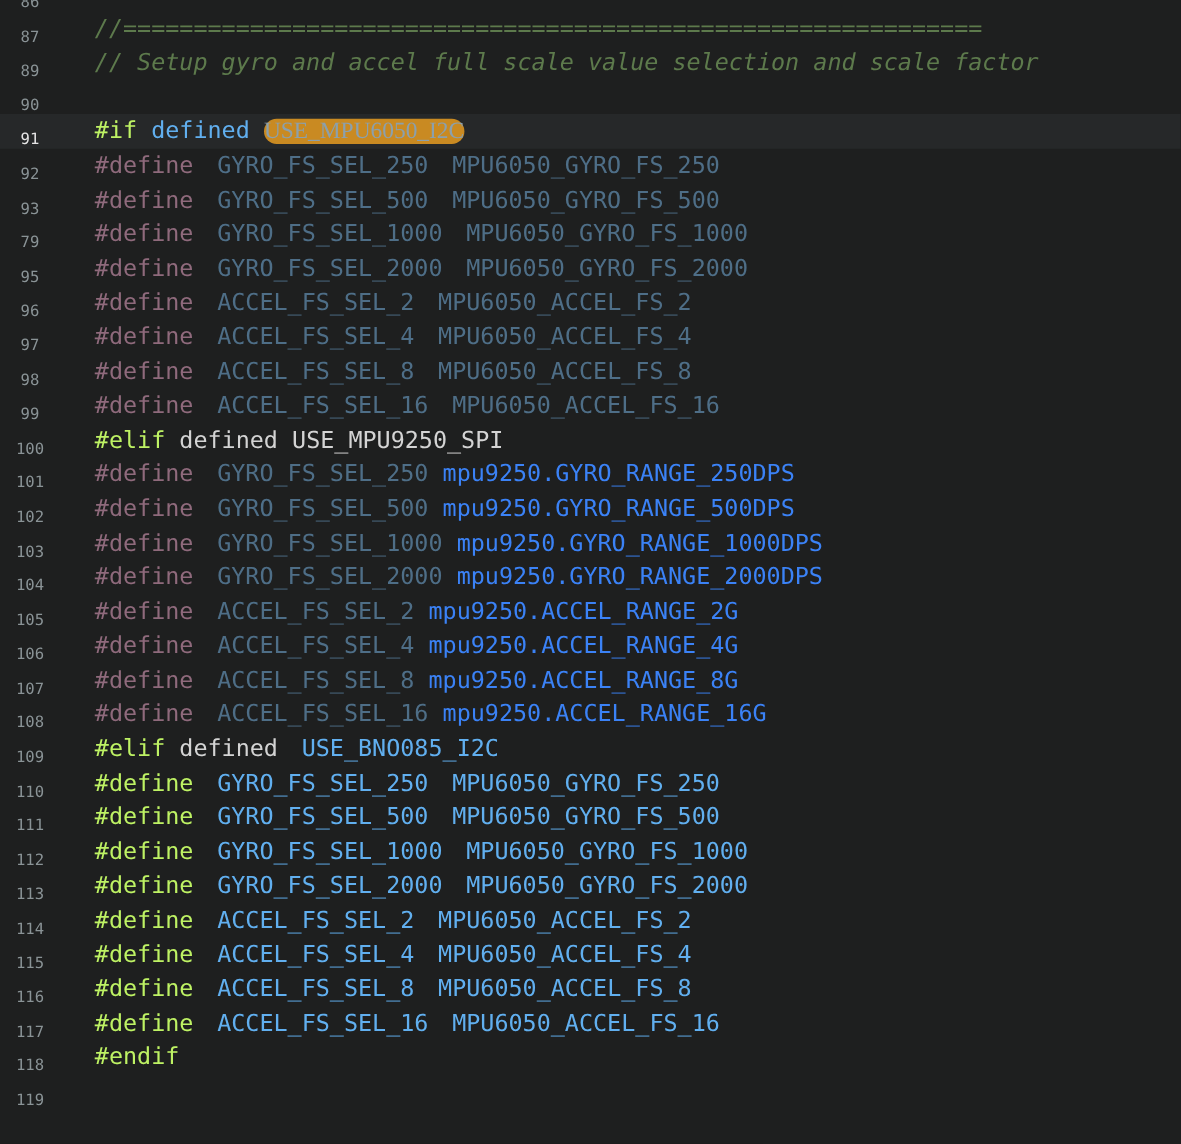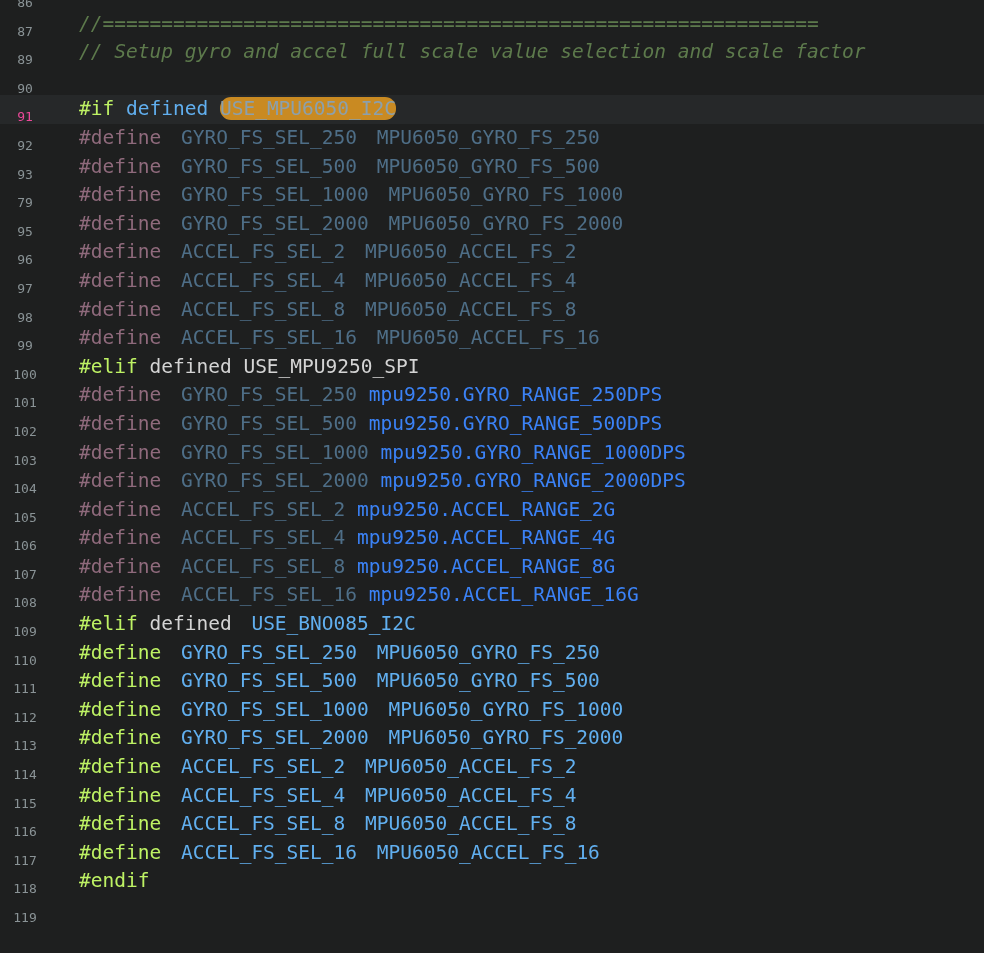--- a/index.html
+++ b/index.html
@@ -39,21 +39,21 @@
     min-width: 50px;
     text-align: center;
     color: #8a9396;
     padding-right: 0px;
     font-size: 13px;
     letter-spacing: 0px;
     user-select: none;
     margin-top: 16px;
   }
   .line.active .gutter {
-    color: #ec4899;
+    color: #e5e5e5;
   }
   .content {
     padding-left: 29px;
     white-space: pre;
     overflow: hidden;
     flex: 1;
   }
 
   
   .tk-directive   { color: #bef264; }
@@ -65,20 +65,21 @@
   
   .dim .tk-directive { color: #8f6a7c; }
   .dim .tk-macro     { color: #4e6e87; }
   .dim .tk-plain     { color: #3b82f6; }
 
   
   .hl {
     background: #c98a22;
     color: #8ba0ad;
     border-radius: 11px;
+    font-family: Liberation Serif, serif;
   }
 </style>
 </head>
 <body>
 
 <div id="editor">
   <div class="code-area">
       <div class="line"><div class="gutter">86</div><div class="content"></div></div>
       <div class="line"><div class="gutter">87</div><div class="content"><span class="tk-comment">//=============================================================</span></div></div>
       <div class="line"><div class="gutter">89</div><div class="content"><span class="tk-comment">// Setup gyro and accel full scale value selection and scale factor</span></div></div>

